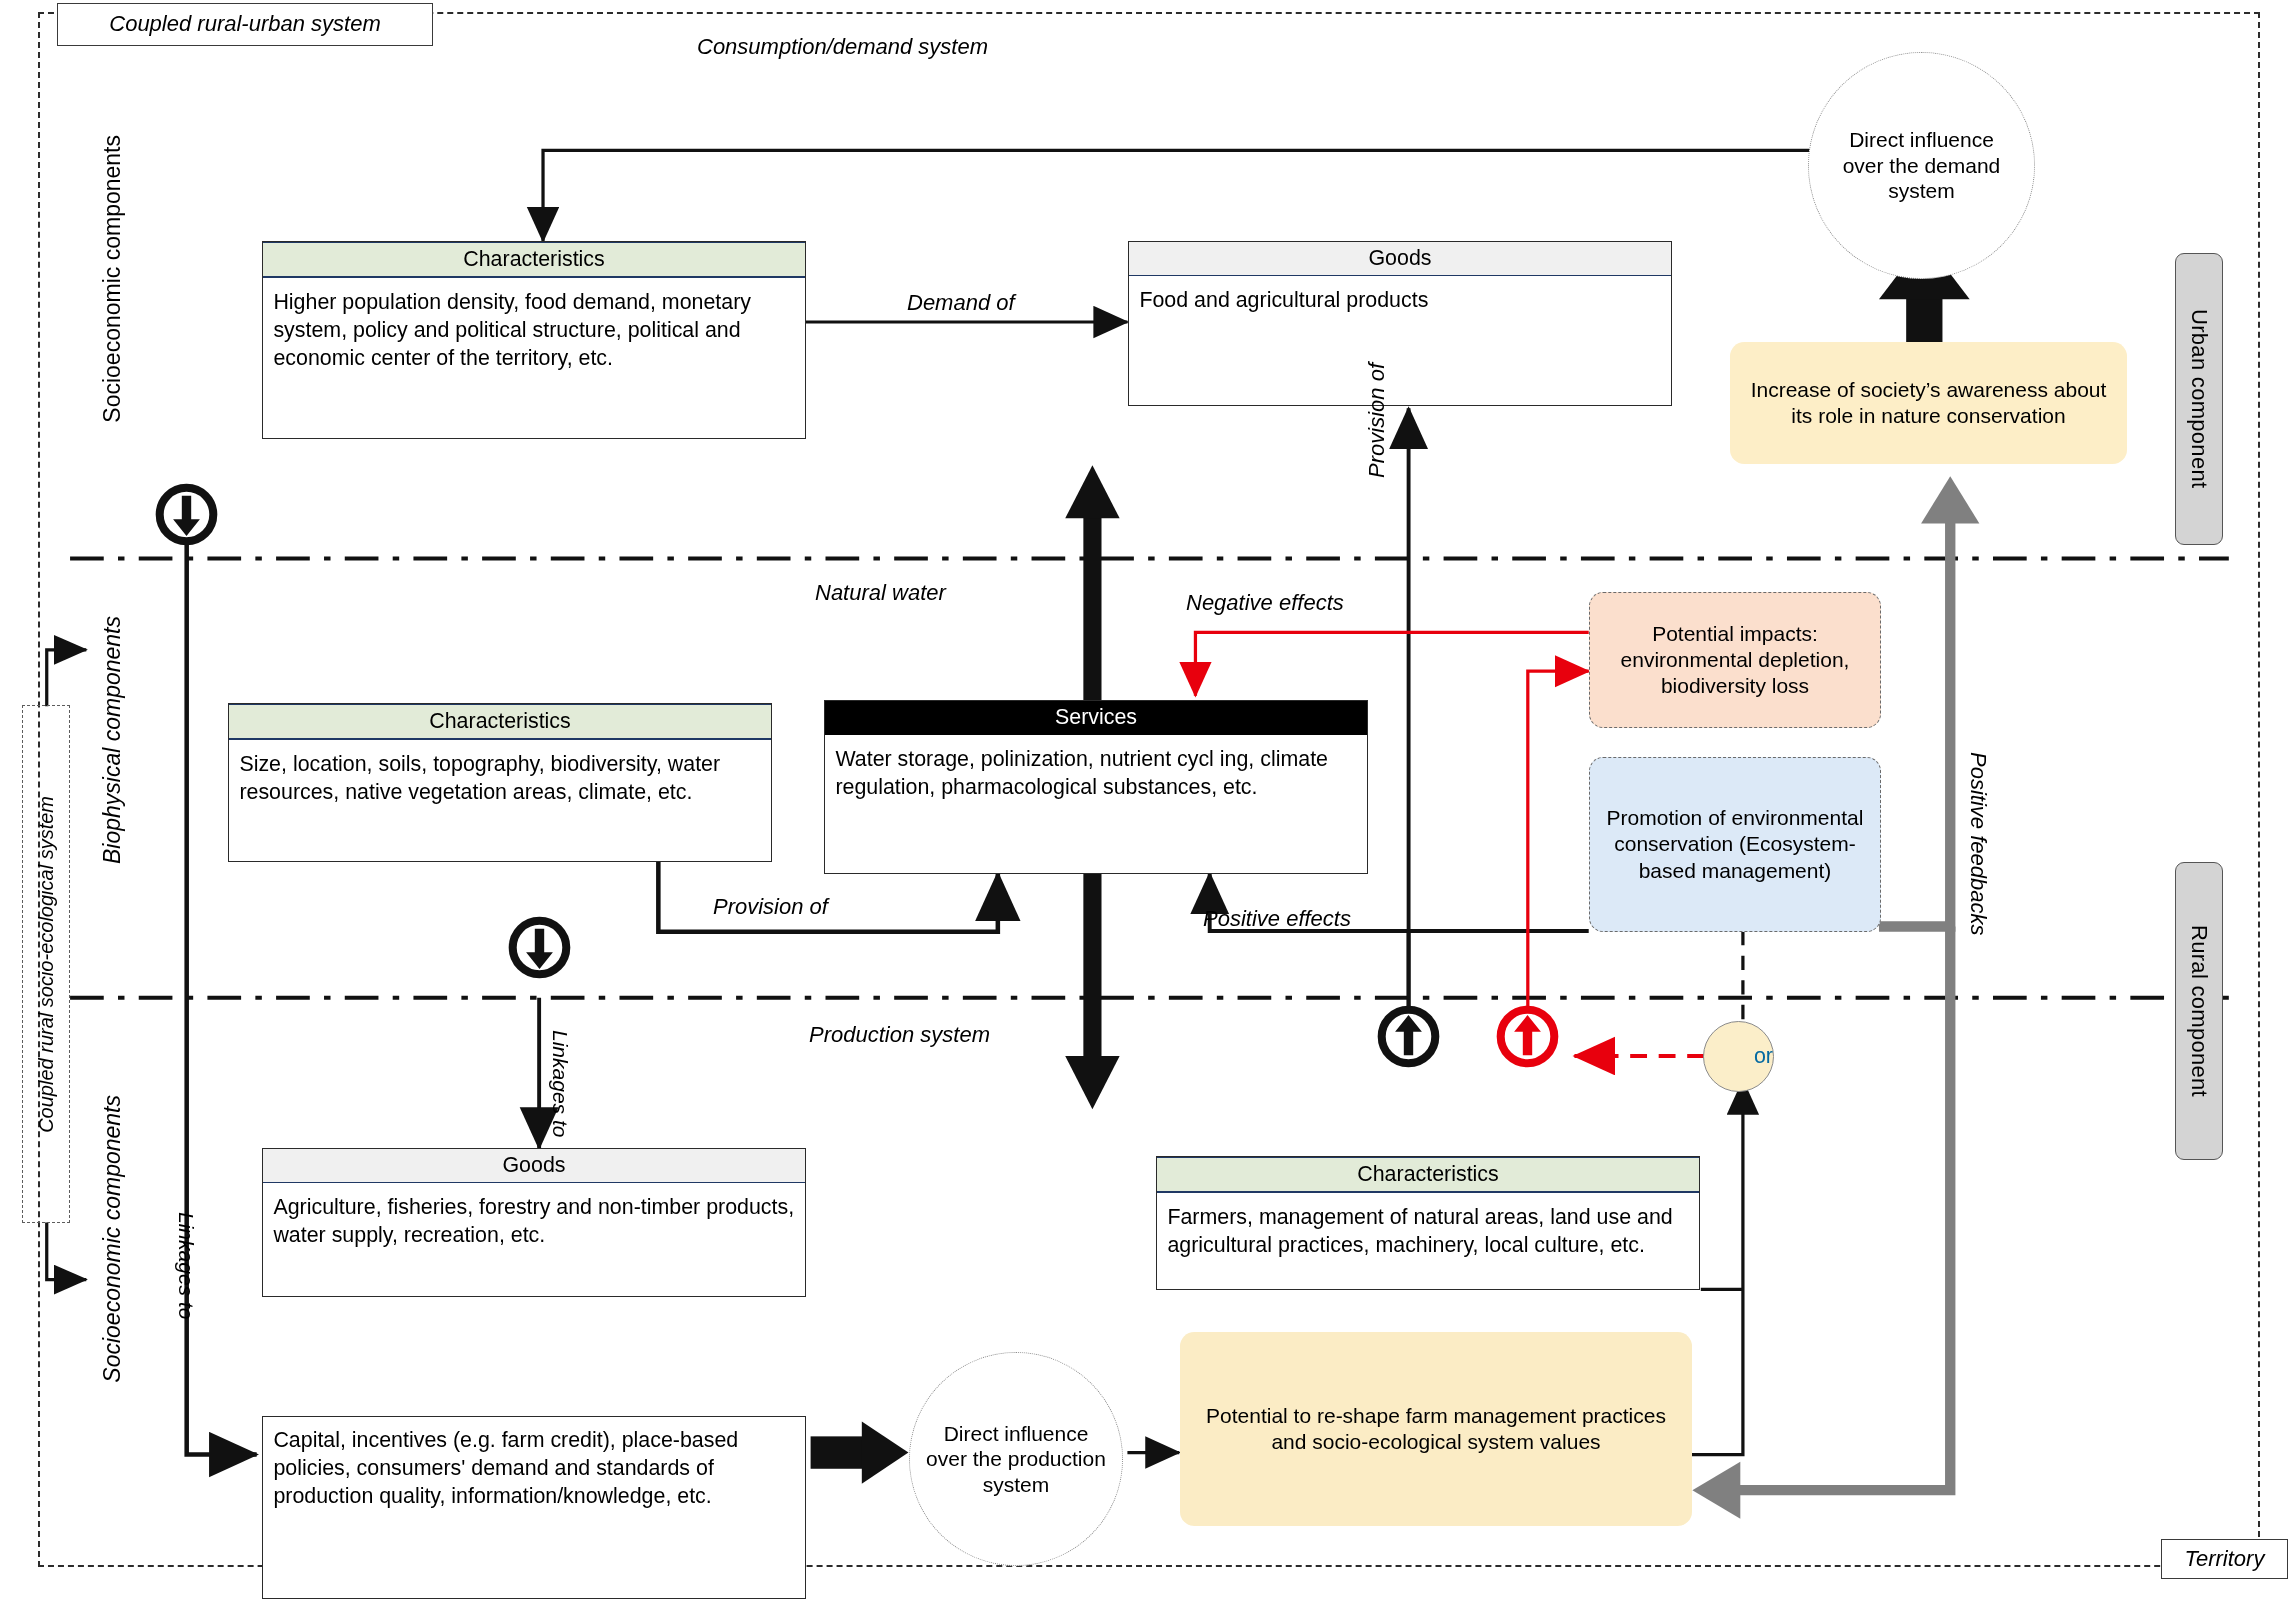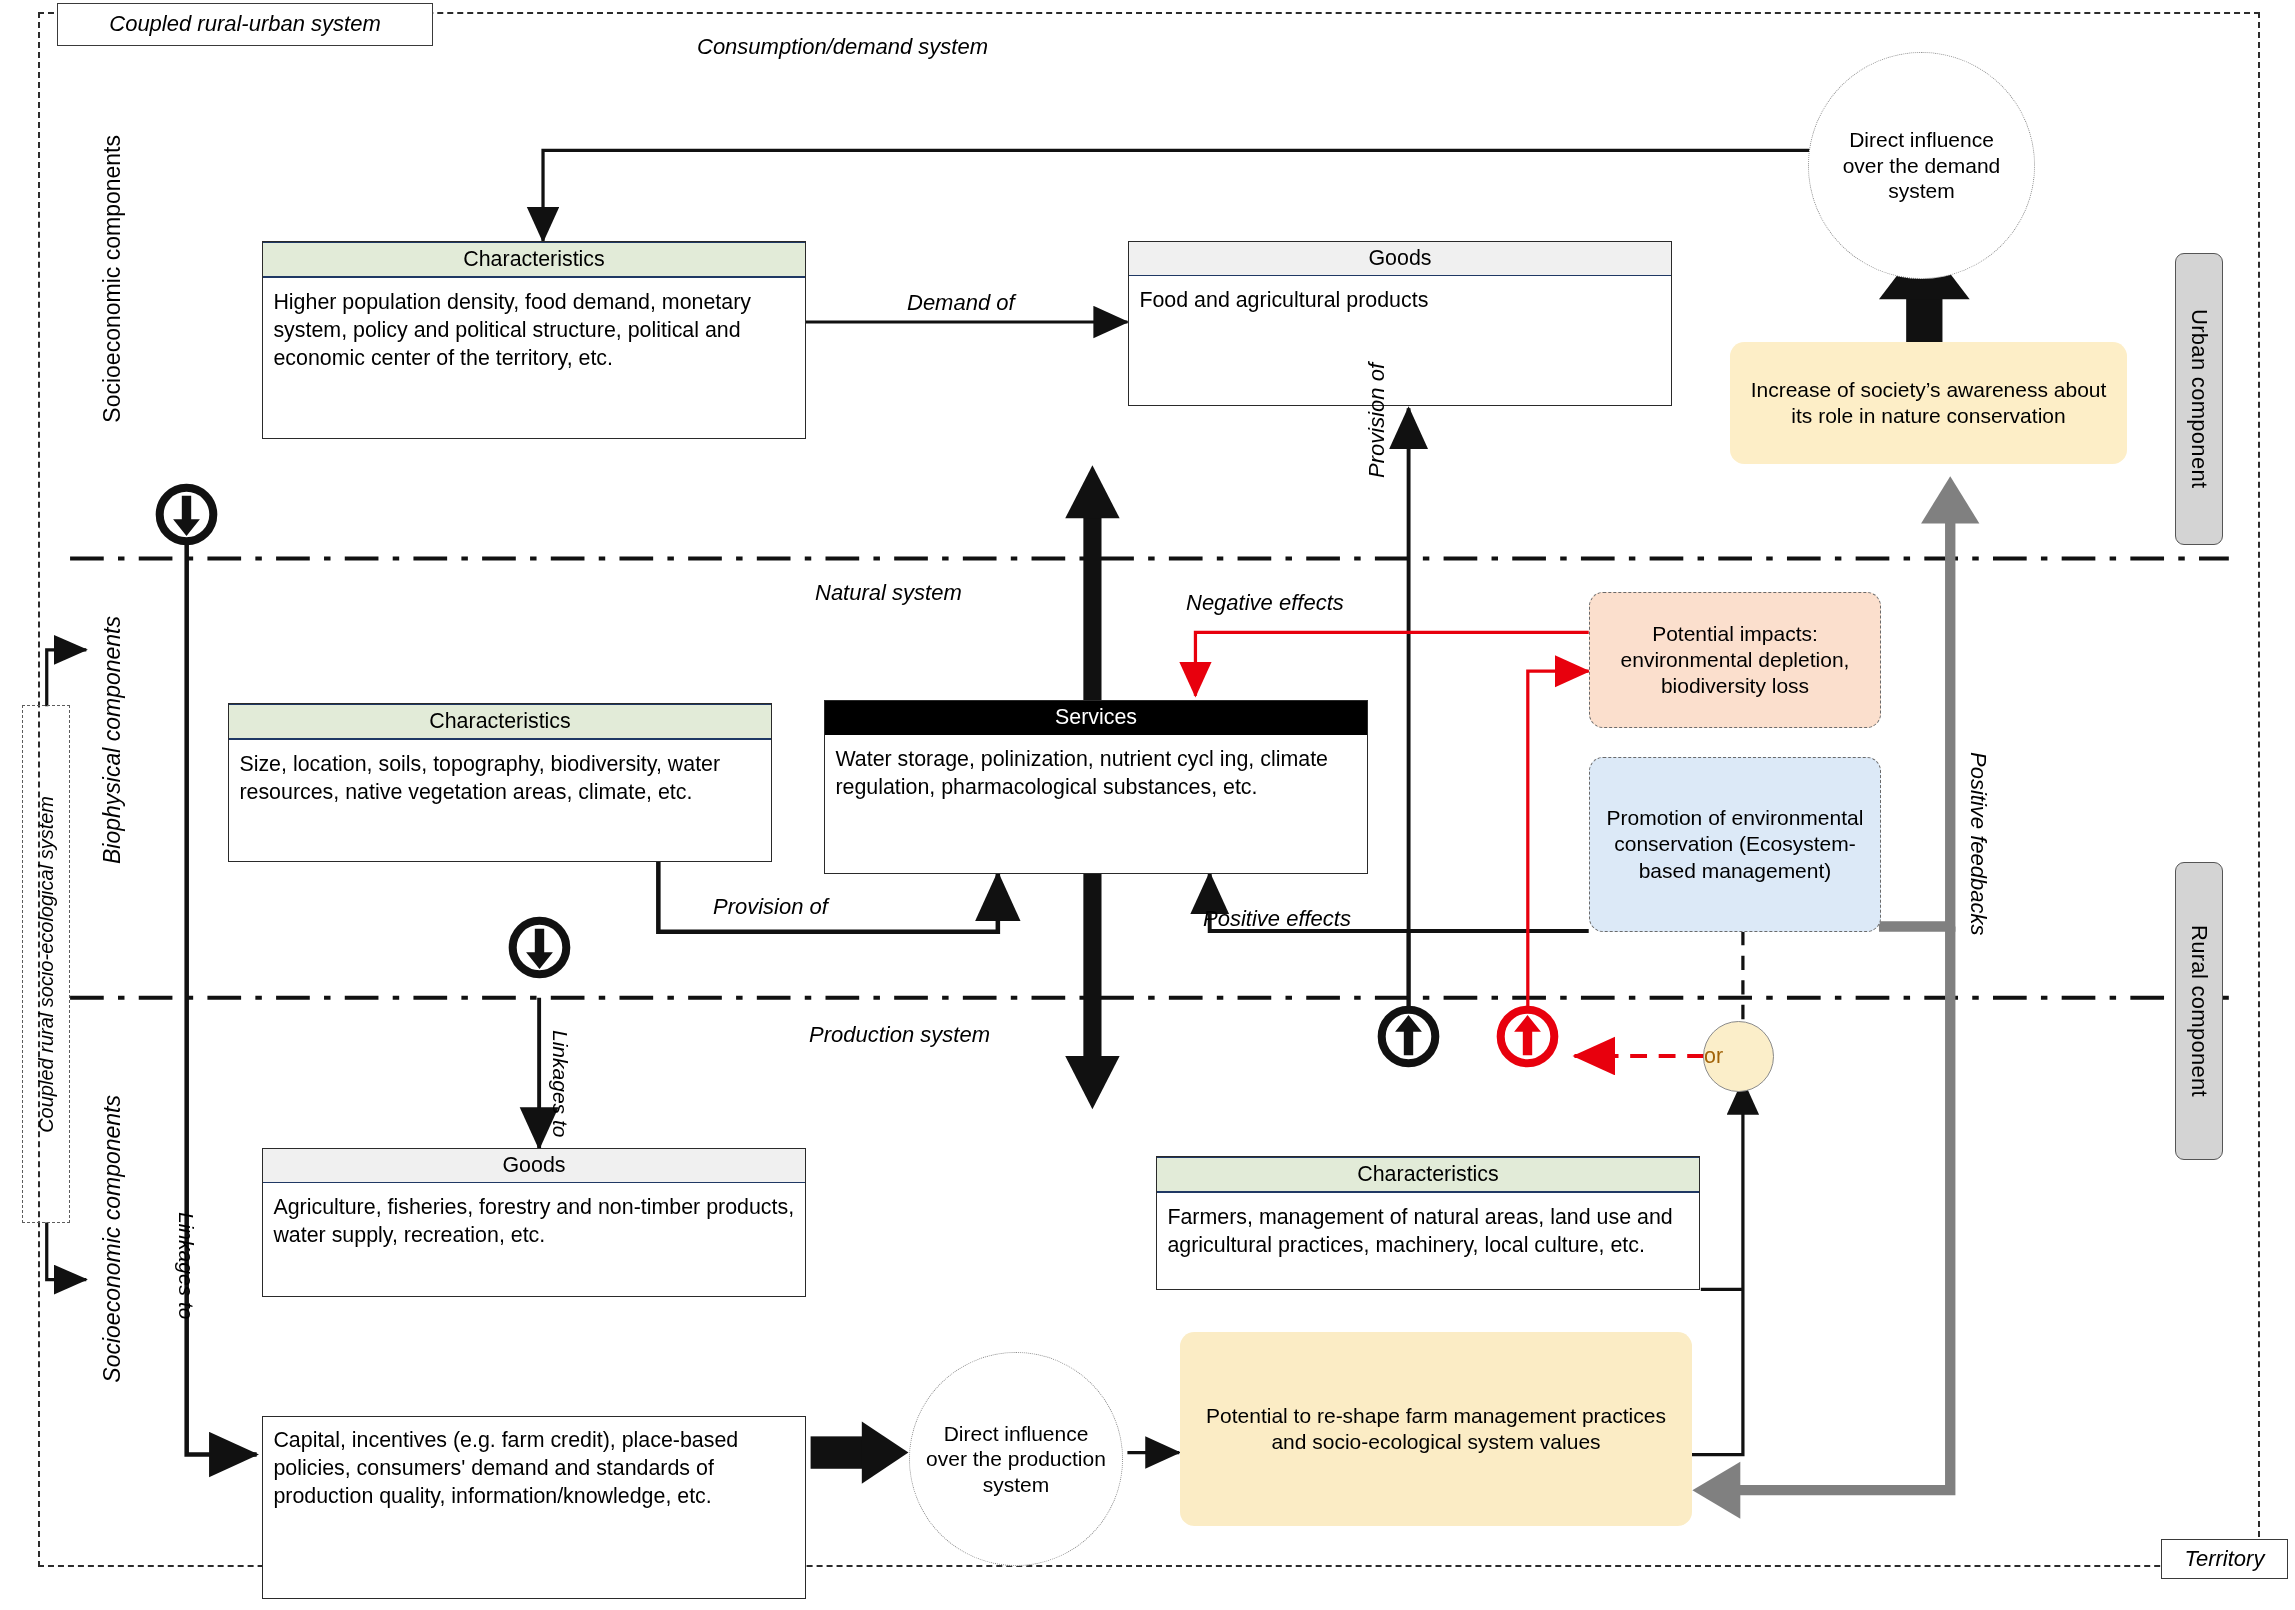--- a/index.html
+++ b/index.html
@@ -34,21 +34,21 @@
     display:flex;align-items:center;justify-content:center;text-align:center;
     font-size:21px;line-height:1.25;color:#000;padding:9px 11.7px;}
   .callout.dashed{border:1.9px dashed #6b6b6b;justify-content:flex-end;}
 
   
   .dotcircle{position:absolute;border-radius:50%;border:1.9px dotted #8a8a8a;background:#fff;
     display:flex;align-items:center;justify-content:center;text-align:center;
     font-size:21px;line-height:1.22;color:#000;box-sizing:border-box;}
 
   .orcircle{position:absolute;border-radius:50%;background:#fbeec9;border:1.3px solid #8a8a8a;
-    display:flex;align-items:center;justify-content:flex-start;font-size:21.4px;color:#a16207;box-sizing:border-box;}
+    display:flex;align-items:center;justify-content:flex-end;font-size:21.4px;color:#0369a1;box-sizing:border-box;}
 
   
   .sidetab{position:absolute;background:#d4d4d4;border:1.9px solid #555;border-radius:9px;
     box-sizing:border-box;display:flex;align-items:center;justify-content:center;}
   .sidetab span{writing-mode:vertical-rl;font-size:22px;color:#000;letter-spacing:0.3px;}
 
   
   .chip{position:absolute;background:#fff;border:1.9px solid #3a3a3a;box-sizing:border-box;
     display:flex;align-items:center;justify-content:center;font-style:italic;font-size:22px;color:#000;}
 
@@ -215,21 +215,21 @@
 
   <div class="chip" style="left:57px;top:2.6px;width:376px;height:43px;">
     <span>Coupled rural-urban system</span>
   </div>
 
   <div class="chip" style="left:2161px;top:1539px;width:127px;height:40px;">
     <span>Territory</span>
   </div>
 
   <div class="ilabel" style="left:697px;top:34px;">Consumption/demand system</div>
-  <div class="ilabel" style="left:815px;top:580px;">Natural system</div>
+  <div class="ilabel" style="left:815px;top:580px;">Natural water</div>
   <div class="ilabel" style="left:809px;top:1022px;">Production system</div>
 
   <div class="vlabel" style="left:99px;top:135px;">Socioeconomic components</div>
   <div class="vlabel ital" style="left:99px;top:616px;">Biophysical components</div>
   <div class="vlabel ital" style="left:99px;top:1095px;">Socioeconomic components</div>
 
   <div style="position:absolute;left:22px;top:705px;width:48px;height:518px;
               border:1.9px dashed #5c5c5c;box-sizing:border-box;
               display:flex;align-items:center;justify-content:center;">
     <span class="vlabel ital" style="position:static;writing-mode:vertical-rl;transform:rotate(180deg);font-size:20px;">Coupled rural socio-ecological system</span>

